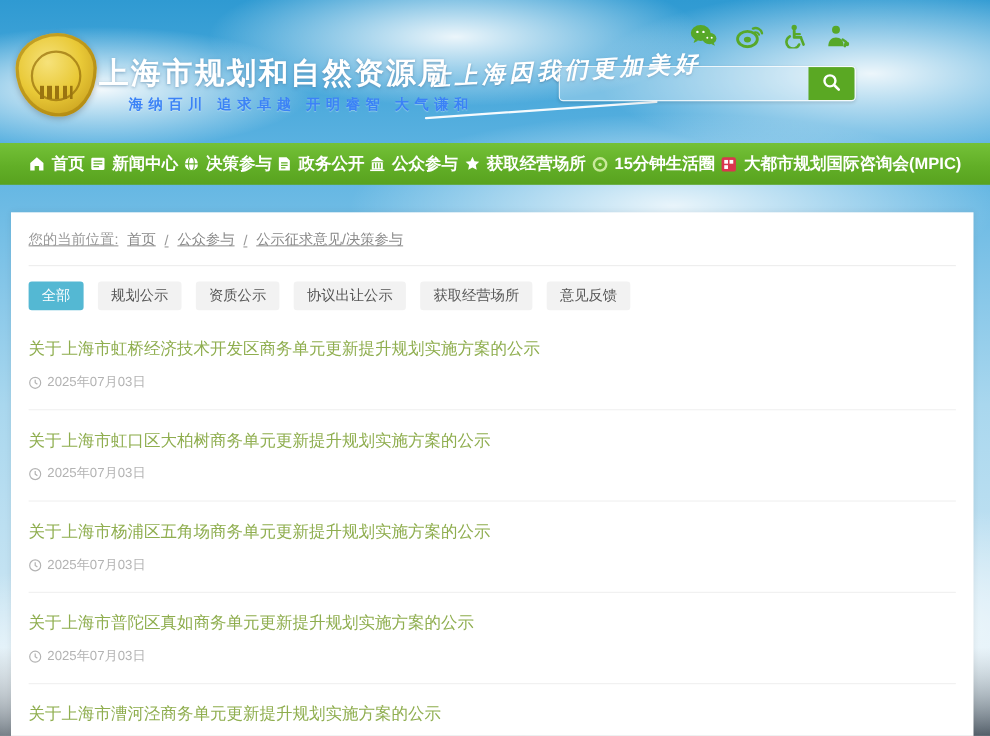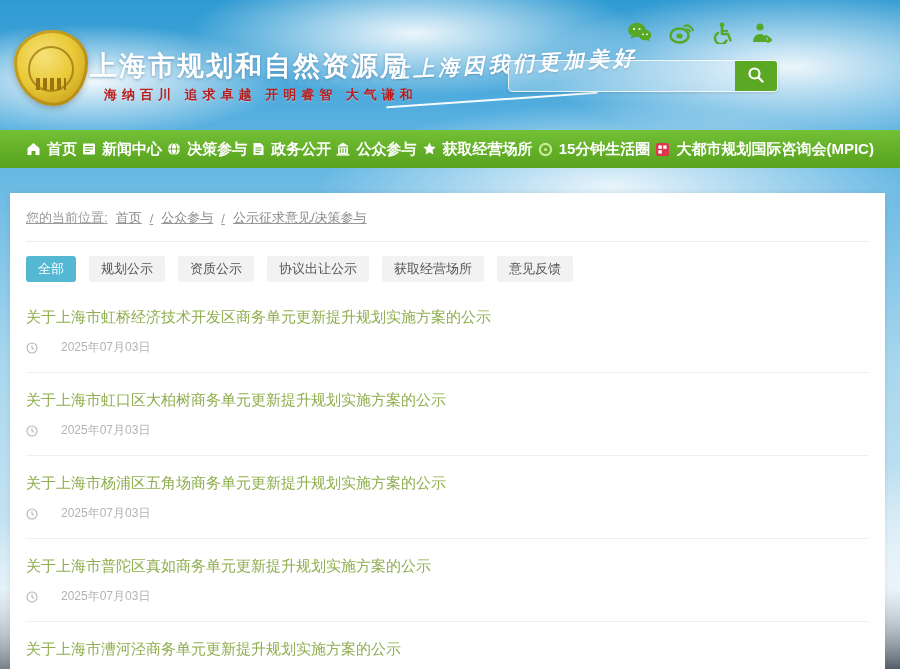--- a/index.html
+++ b/index.html
@@ -22,21 +22,21 @@
   .logo { position:absolute; left:14px; top:30px; width:74px; height:76px;
     background: radial-gradient(circle at 40% 35%, #f6e27a 0%, #e9c937 45%, #c79e1d 85%);
     border-radius: 52% 48% 46% 54% / 42% 42% 58% 58%;
     box-shadow: inset 0 0 0 3px rgba(160,120,10,.55), 0 2px 6px rgba(0,0,0,.25); }
   .logo-inner { position:absolute; left:14px; top:16px; width:46px; height:46px; border-radius:50%;
     border:2px solid rgba(150,110,10,.7); }
   .logo-bldg { position:absolute; left:22px; bottom:16px; width:30px; height:12px;
     background: repeating-linear-gradient(90deg, #9a7410 0 4px, transparent 4px 7px); }
   .site-title { position:absolute; left:90px; top:48px; font-size:27px; font-weight:bold; color:#ffffff;
     letter-spacing:2px; text-shadow:0 1px 3px rgba(60,110,150,.55); }
-  .slogan { position:absolute; left:104px; top:86px; font-size:13px; color:#b91c1c; letter-spacing:5px;
+  .slogan { position:absolute; left:117px; top:86px; font-size:13px; color:#3b82f6; letter-spacing:5px;
     font-weight:bold; text-shadow:0 1px 1px rgba(255,255,255,.35); }
   .motto { position:absolute; left:388px; top:50px; font-size:21px; font-style:italic; font-weight:bold;
     color:#ffffff; letter-spacing:4px; transform:rotate(-3deg); text-shadow:0 1px 2px rgba(60,110,150,.5); }
   .motto-underline { position:absolute; left:386px; top:99px; width:212px; height:2px; background:#ffffff;
     border-radius:2px; transform:rotate(-4deg); opacity:.95; }
 
   .quick-icons { position:absolute; right:14px; top:22px; display:flex; gap:17px; align-items:center; }
   .quick-icons svg { display:block; }
 
   .searchbar { position:absolute; right:10px; top:60px; width:270px; height:32px; display:flex;
@@ -63,21 +63,21 @@
   .breadcrumb a { color:#888; text-decoration:none; cursor:pointer; }
 
   .tabs { display:flex; gap:13px; margin-top:14px;font-family:Liberation Mono, monospace; }
   .tab { font-size:13px; padding:4px 12px; border-radius:3px; background:#f2f2f2; color:#555;
     border:none; cursor:pointer; font-family:inherit; }
   .tab.active { background:#54b8d3; color:#ffffff; }
 
   .list { margin-top:8px; }
   .item { padding:18px 0 16px 0; border-bottom:1px solid #f0f0f0; }
   .item-title { font-size:15px; color:#8fae4f; text-decoration:none; cursor:pointer; display:block; }
-  .item-date { margin-top:12px; font-size:12px; color:#b3b3b3; display:flex; align-items:center; gap:23px; }
+  .item-date { margin-top:12px; font-size:12px; color:#b3b3b3; display:flex; align-items:center; gap:5px; }
   .item-date svg { display:block; }
 </style>
 </head>
 <body>
 
 <div class="header">
   <div class="logo">
     <div class="logo-inner"></div>
     <div class="logo-bldg"></div>
   </div>

